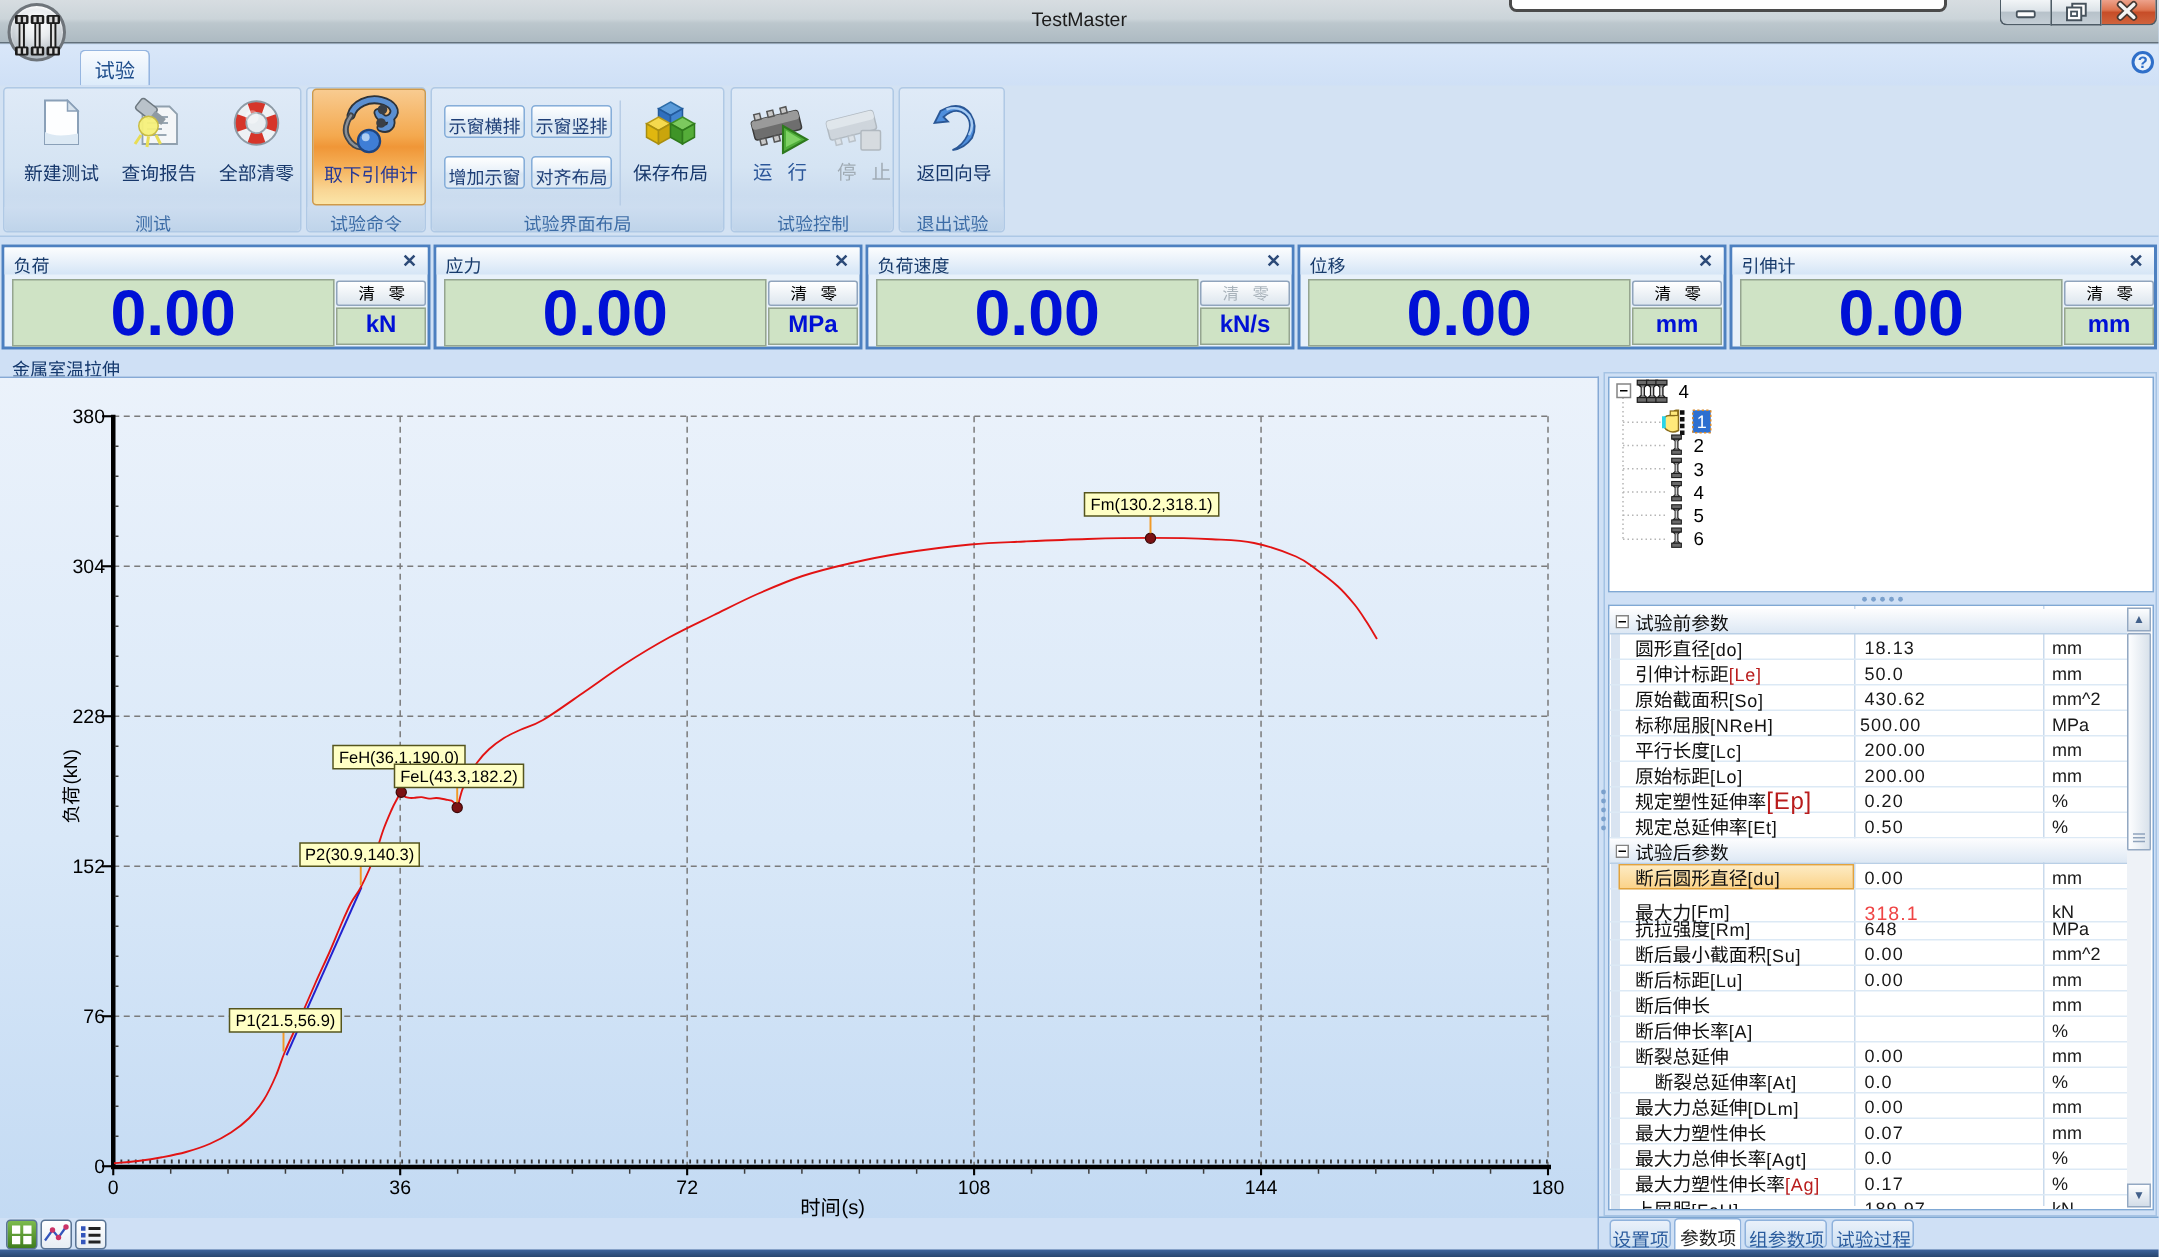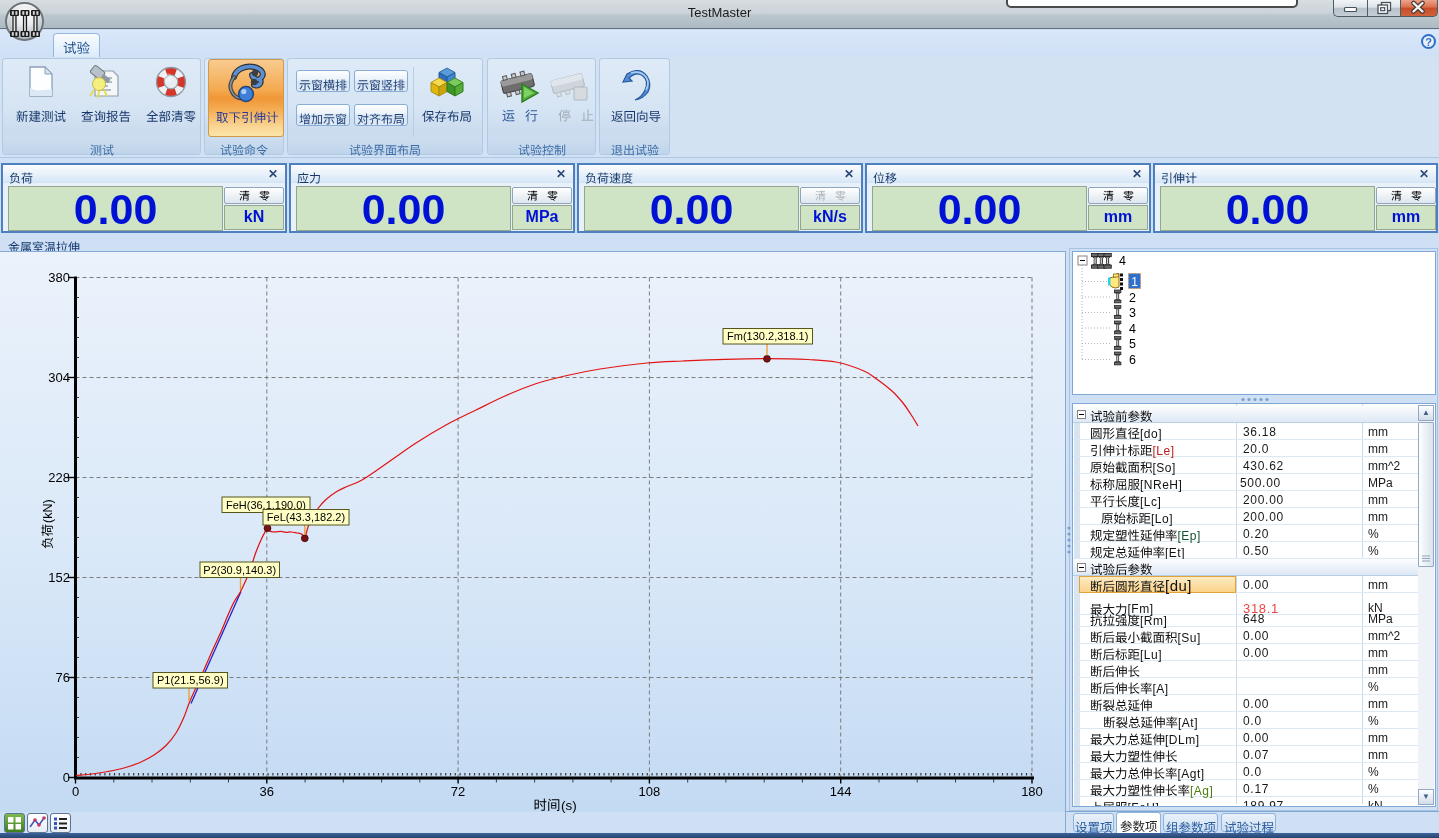--- a/index.html
+++ b/index.html
@@ -846,34 +846,34 @@
     </div>
     <div class="trow" style="top:18.5px">
       <span style="position:absolute;left:17px;top:1px"><svg width="50.0" height="12.5" viewBox="0 0 4000 1000" style="vertical-align:-2px;">
           <g fill="#111">
             <use href="#u5706" x="0"></use>
             <use href="#u5f62" x="1000"></use>
             <use href="#u76f4" x="2000"></use>
             <use href="#u5f84" x="3000"></use>
           </g>
         </svg><span style="font-size:12px;color:#111;letter-spacing:0.5px">[do]</span></span>
-      <span style="position:absolute;left:170px;top:2.5px;font-size:12px;color:#191919;letter-spacing:0.7px">36.18</span>
+      <span style="position:absolute;left:170px;top:2.5px;font-size:12px;color:#191919;letter-spacing:0.7px">18.13</span>
       <span style="position:absolute;left:295px;top:2.5px;font-size:12px;color:#191919">mm</span>
     </div>
     <div class="trow" style="top:35.5px">
       <span style="position:absolute;left:17px;top:1px"><svg width="62.5" height="12.5" viewBox="0 0 5000 1000" style="vertical-align:-2px;">
           <g fill="#111">
             <use href="#u5f15" x="0"></use>
             <use href="#u4f38" x="1000"></use>
             <use href="#u8ba1" x="2000"></use>
             <use href="#u6807" x="3000"></use>
             <use href="#u8ddd" x="4000"></use>
           </g>
         </svg><span style="font-size:12px;color:#b91c1c;letter-spacing:0.5px">[Le]</span></span>
-      <span style="position:absolute;left:170px;top:2.5px;font-size:12px;color:#191919;letter-spacing:0.7px">20.0</span>
+      <span style="position:absolute;left:170px;top:2.5px;font-size:12px;color:#191919;letter-spacing:0.7px">50.0</span>
       <span style="position:absolute;left:295px;top:2.5px;font-size:12px;color:#191919">mm</span>
     </div>
     <div class="trow" style="top:52.5px">
       <span style="position:absolute;left:17px;top:1px"><svg width="62.5" height="12.5" viewBox="0 0 5000 1000" style="vertical-align:-2px;">
           <g fill="#111">
             <use href="#u539f" x="0"></use>
             <use href="#u59cb" x="1000"></use>
             <use href="#u622a" x="2000"></use>
             <use href="#u9762" x="3000"></use>
             <use href="#u79ef" x="4000"></use>
@@ -900,21 +900,21 @@
             <use href="#u5e73" x="0"></use>
             <use href="#u884c" x="1000"></use>
             <use href="#u957f" x="2000"></use>
             <use href="#u5ea6" x="3000"></use>
           </g>
         </svg><span style="font-size:12px;color:#111;letter-spacing:0.5px">[Lc]</span></span>
       <span style="position:absolute;left:170px;top:2.5px;font-size:12px;color:#191919;letter-spacing:0.7px">200.00</span>
       <span style="position:absolute;left:295px;top:2.5px;font-size:12px;color:#191919">mm</span>
     </div>
     <div class="trow" style="top:103.5px">
-      <span style="position:absolute;left:28px;top:1px"><svg width="50.0" height="12.5" viewBox="0 0 4000 1000" style="vertical-align:-2px;">
+      <span style="position:absolute;left:17px;top:1px"><svg width="50.0" height="12.5" viewBox="0 0 4000 1000" style="vertical-align:-2px;">
           <g fill="#111">
             <use href="#u539f" x="0"></use>
             <use href="#u59cb" x="1000"></use>
             <use href="#u6807" x="2000"></use>
             <use href="#u8ddd" x="3000"></use>
           </g>
         </svg><span style="font-size:12px;color:#111;letter-spacing:0.5px">[Lo]</span></span>
       <span style="position:absolute;left:170px;top:2.5px;font-size:12px;color:#191919;letter-spacing:0.7px">200.00</span>
       <span style="position:absolute;left:295px;top:2.5px;font-size:12px;color:#191919">mm</span>
     </div>
@@ -922,21 +922,21 @@
       <span style="position:absolute;left:17px;top:1px"><svg width="87.5" height="12.5" viewBox="0 0 7000 1000" style="vertical-align:-2px;">
           <g fill="#111">
             <use href="#u89c4" x="0"></use>
             <use href="#u5b9a" x="1000"></use>
             <use href="#u5851" x="2000"></use>
             <use href="#u6027" x="3000"></use>
             <use href="#u5ef6" x="4000"></use>
             <use href="#u4f38" x="5000"></use>
             <use href="#u7387" x="6000"></use>
           </g>
-        </svg><span style="font-size:12px;color:#14532d;letter-spacing:0.5px">[Ep]</span></span>
+        </svg><span style="font-size:16px;color:#b91c1c;letter-spacing:0.5px">[Ep]</span></span>
       <span style="position:absolute;left:170px;top:2.5px;font-size:12px;color:#191919;letter-spacing:0.7px">0.20</span>
       <span style="position:absolute;left:295px;top:2.5px;font-size:12px;color:#191919">%</span>
     </div>
     <div class="trow" style="top:137.5px">
       <span style="position:absolute;left:17px;top:1px"><svg width="75.0" height="12.5" viewBox="0 0 6000 1000" style="vertical-align:-2px;">
           <g fill="#111">
             <use href="#u89c4" x="0"></use>
             <use href="#u5b9a" x="1000"></use>
             <use href="#u603b" x="2000"></use>
             <use href="#u5ef6" x="3000"></use>
@@ -966,21 +966,21 @@
       <div class="hl"></div>
       <span style="position:absolute;left:17px;top:1px"><svg width="75.0" height="12.5" viewBox="0 0 6000 1000" style="vertical-align:-2px;">
           <g fill="#111">
             <use href="#u65ad" x="0"></use>
             <use href="#u540e" x="1000"></use>
             <use href="#u5706" x="2000"></use>
             <use href="#u5f62" x="3000"></use>
             <use href="#u76f4" x="4000"></use>
             <use href="#u5f84" x="5000"></use>
           </g>
-        </svg><span style="font-size:15px;color:#111;letter-spacing:0.5px">[du]</span></span>
+        </svg><span style="font-size:12px;color:#111;letter-spacing:0.5px">[du]</span></span>
       <span style="position:absolute;left:170px;top:2.5px;font-size:12px;color:#191919;letter-spacing:0.7px">0.00</span>
       <span style="position:absolute;left:295px;top:2.5px;font-size:12px;color:#191919">mm</span>
     </div>
     <div class="trow" style="top:194px">
       <span style="position:absolute;left:17px;top:1px"><svg width="37.5" height="12.5" viewBox="0 0 3000 1000" style="vertical-align:-2px;">
           <g fill="#111">
             <use href="#u6700" x="0"></use>
             <use href="#u5927" x="1000"></use>
             <use href="#u529b" x="2000"></use>
           </g>
@@ -1128,21 +1128,21 @@
           <g fill="#111">
             <use href="#u6700" x="0"></use>
             <use href="#u5927" x="1000"></use>
             <use href="#u529b" x="2000"></use>
             <use href="#u5851" x="3000"></use>
             <use href="#u6027" x="4000"></use>
             <use href="#u4f38" x="5000"></use>
             <use href="#u957f" x="6000"></use>
             <use href="#u7387" x="7000"></use>
           </g>
-        </svg><span style="font-size:12px;color:#4d7c0f;letter-spacing:0.5px">[Ag]</span></span>
+        </svg><span style="font-size:12px;color:#b91c1c;letter-spacing:0.5px">[Ag]</span></span>
       <span style="position:absolute;left:170px;top:2.5px;font-size:12px;color:#191919;letter-spacing:0.7px">0.17</span>
       <span style="position:absolute;left:295px;top:2.5px;font-size:12px;color:#191919">%</span>
     </div>
     <div class="trow" style="top:392.5px">
       <span style="position:absolute;left:17px;top:1px"><svg width="37.5" height="12.5" viewBox="0 0 3000 1000" style="vertical-align:-2px;">
           <g fill="#111">
             <use href="#u4e0a" x="0"></use>
             <use href="#u5c48" x="1000"></use>
             <use href="#u670d" x="2000"></use>
           </g>

